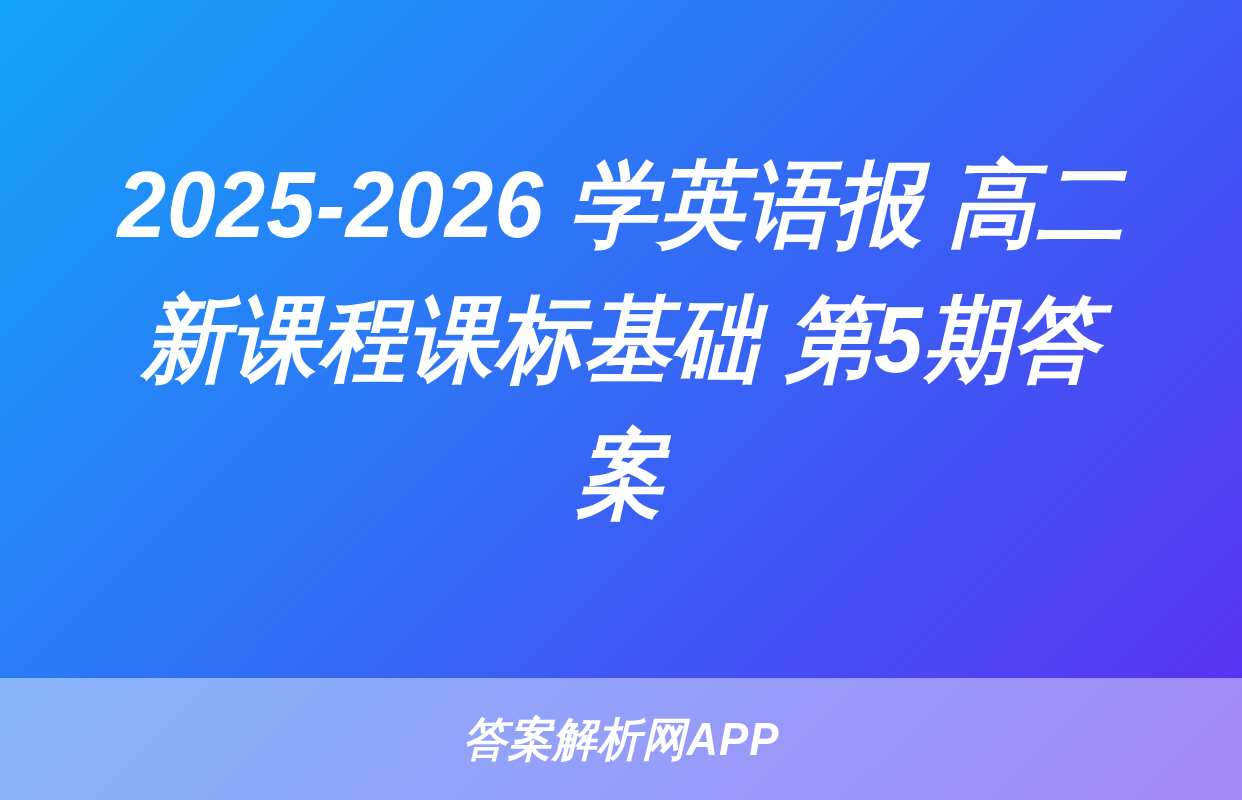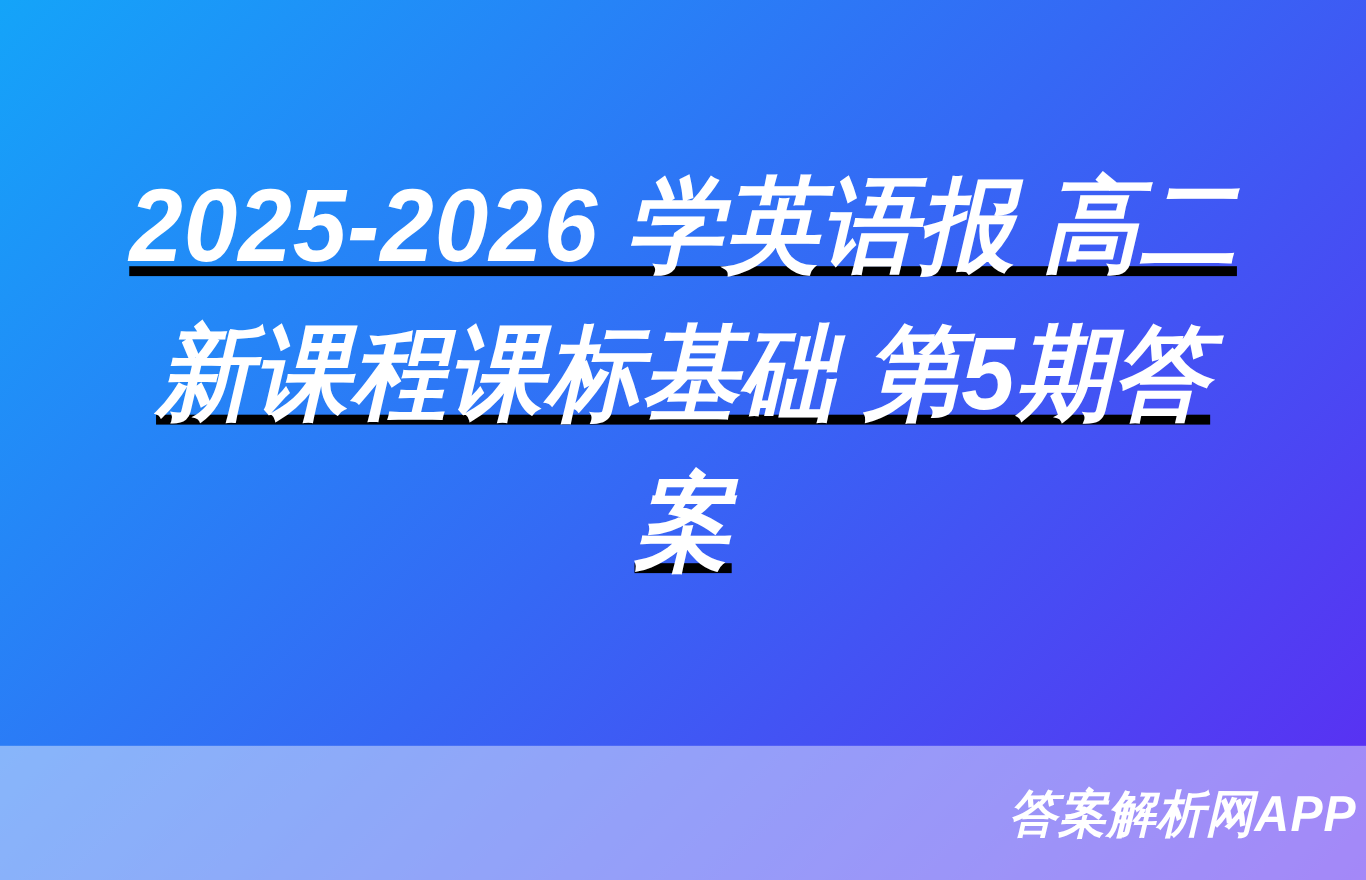--- a/index.html
+++ b/index.html
@@ -34,21 +34,20 @@
     position: absolute;
     left: 0;
     top: 0;
     width: 1242px;
     height: 678px;
     display: flex;
     align-items: center;
     justify-content: center;
     box-sizing: border-box;
     padding: 0 62px;
-    text-decoration: underline;
   }
 
   #poster-title {
     margin: 0;
     width: 100%;
     text-align: center;
     color: #ffffff;
     font-family: "Liberation Sans", "DejaVu Sans", sans-serif;
     font-size: 94px;
     line-height: 135px;
@@ -65,21 +64,21 @@
   
   #bottom-band {
     position: absolute;
     left: 0;
     top: 678px;
     width: 1242px;
     height: 122px;
     background: rgba(255, 255, 255, 0.44);
     display: flex;
     align-items: center;
-    justify-content: flex-end;
+    justify-content: center;
   }
 
   #watermark {
     color: #ffffff;
     font-family: "Liberation Sans", "DejaVu Sans", sans-serif;
     font-size: 46px;
     font-weight: 700;
     font-style: italic;
     letter-spacing: 1px;
     line-height: 1;

